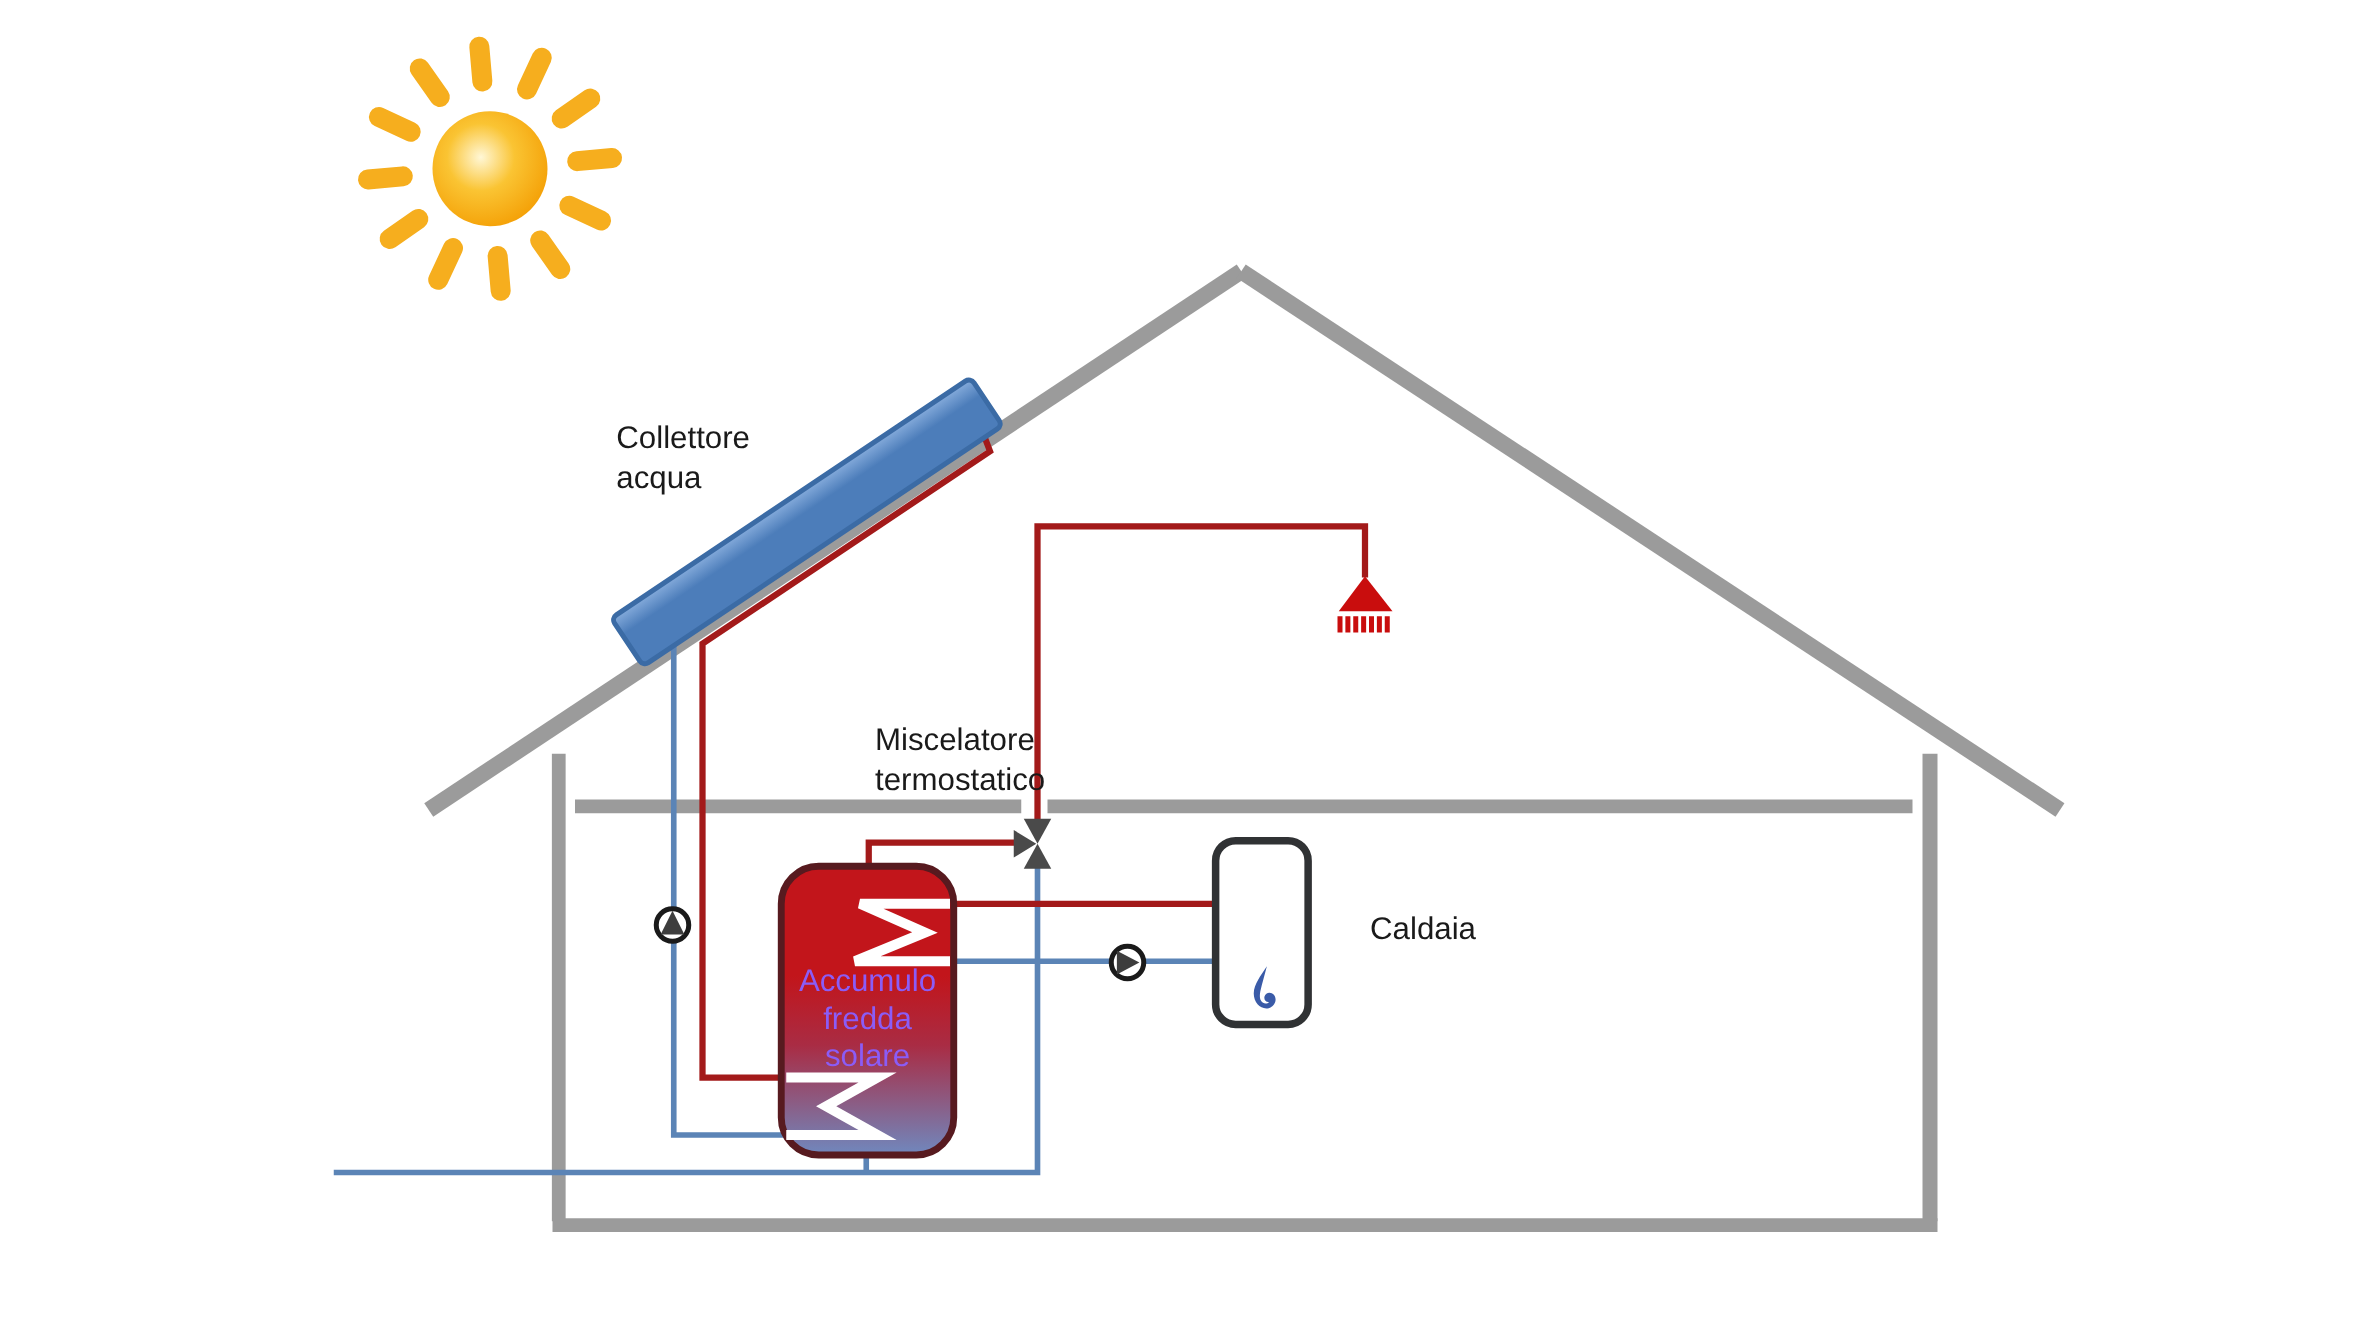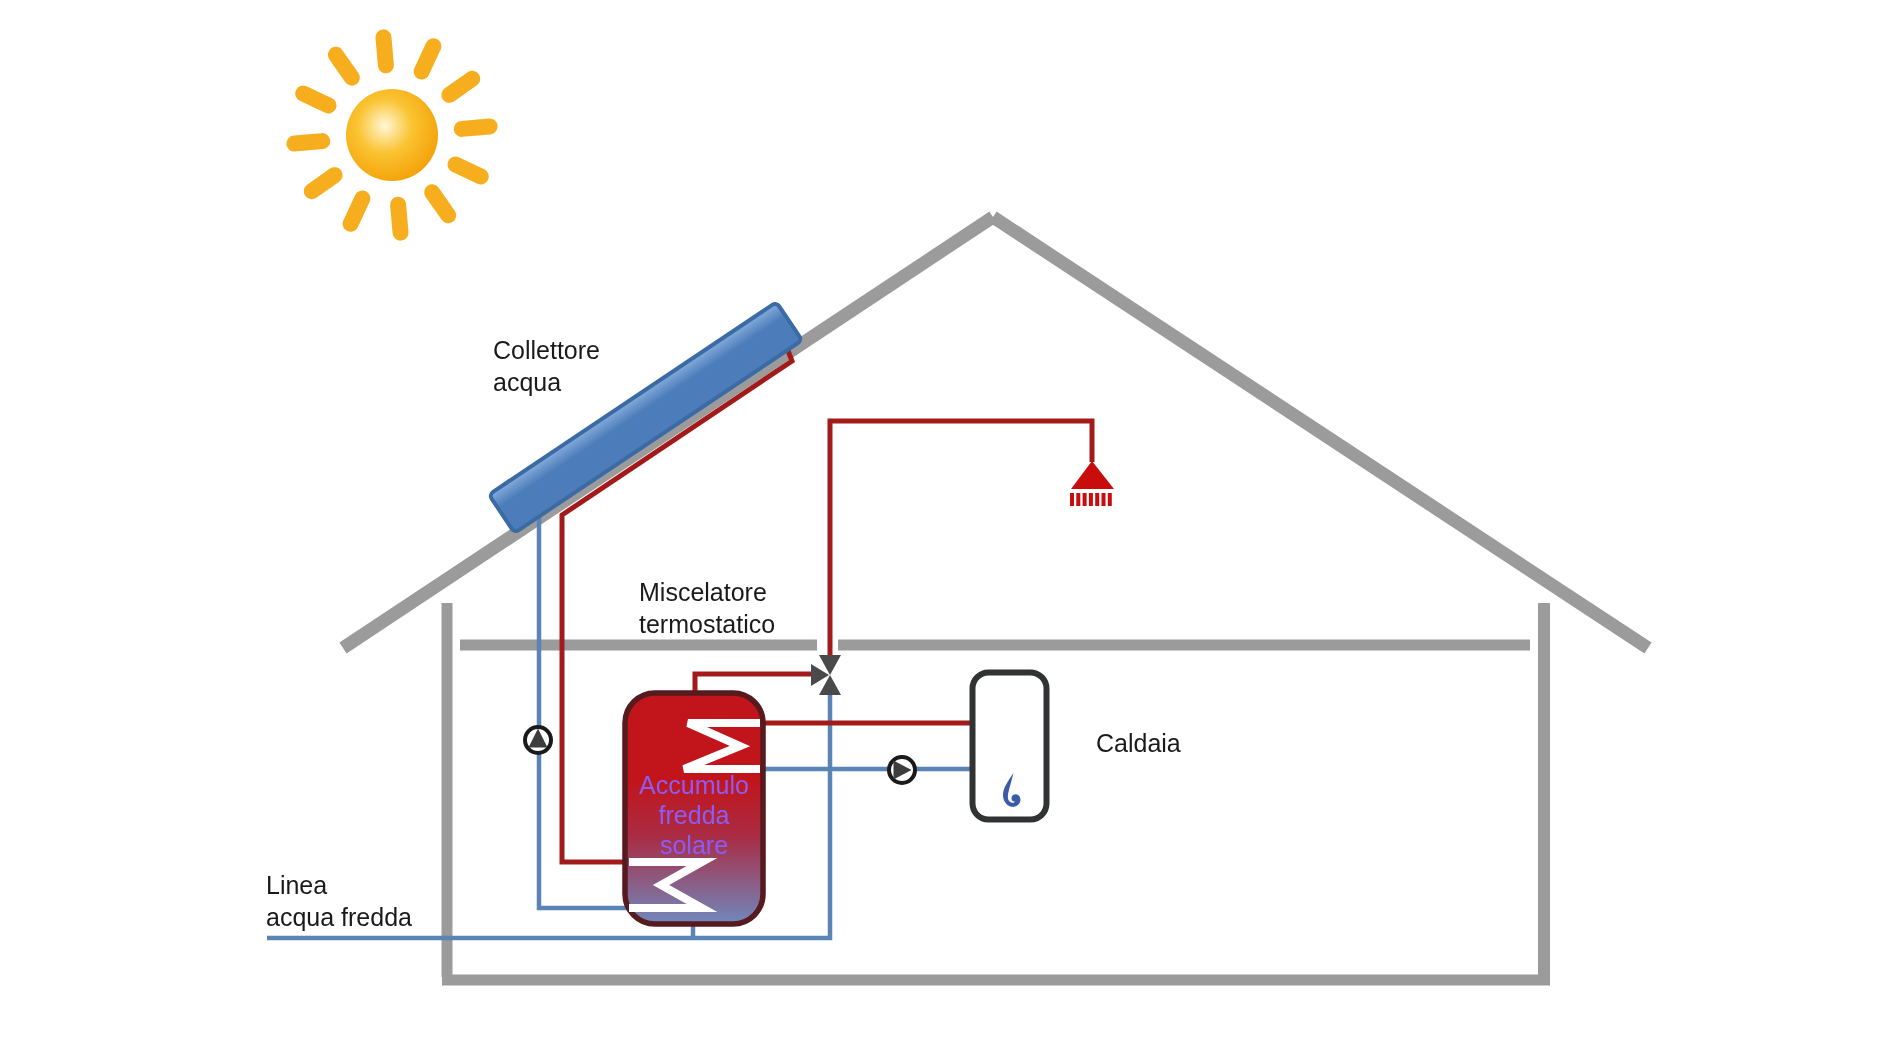--- a/index.html
+++ b/index.html
@@ -154,33 +154,29 @@
       <circle cx="902" cy="770" r="13" fill="#ffffff" stroke-width="4" stroke="#1A1A1A"></circle>
       <polygon points="893.5,760.5 893.5,779.5 911.5,770" fill="#3D3D3D"></polygon>
     </g>
   </svg>
 
   <div class="lbl" style="left:493px;top:334px;">
     <span>Collettore</span>
     <span>acqua</span>
   </div>
 
-  <div class="lbl" style="left:639px;top:576px;">
+  <div class="lbl" style="left:700px;top:576px;">
     <span>Miscelatore</span>
     <span>termostatico</span>
   </div>
 
   <div class="lbl" style="left:1096px;top:727px;">
     <span>Caldaia</span>
   </div>
 
-  <div class="lbl" style="left:266px;top:869px;">
-    <span>Linea</span>
-    <span>acqua fredda</span>
-  </div>
 
   <div class="lbl-tank">
     <span>Accumulo</span>
     <span>fredda</span>
     <span>solare</span>
   </div>
 
 </div>
 
 </body></html>

